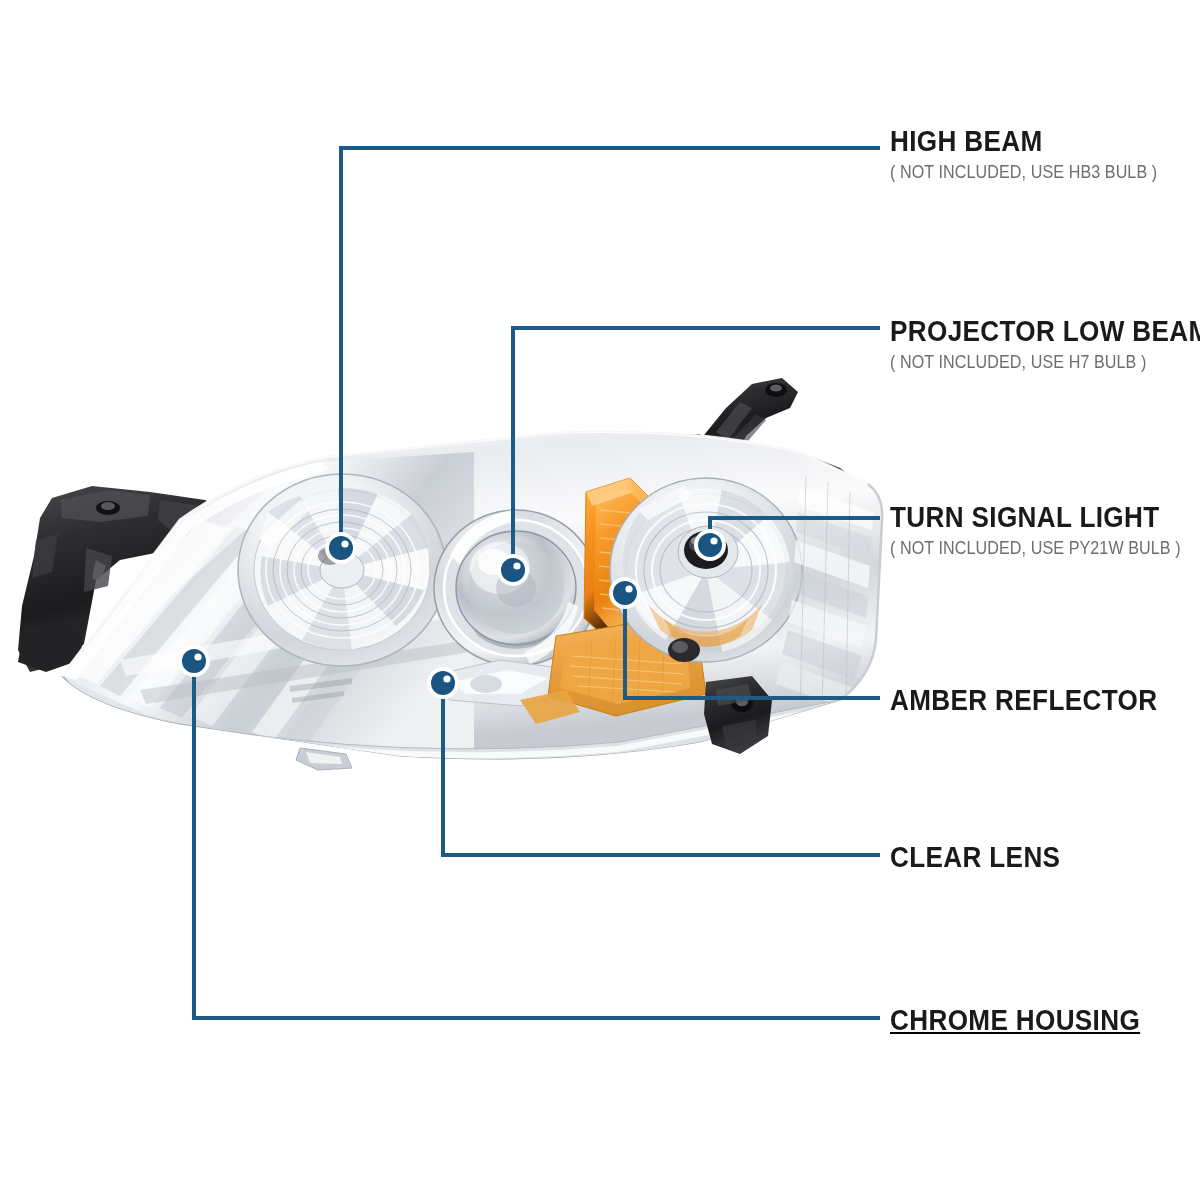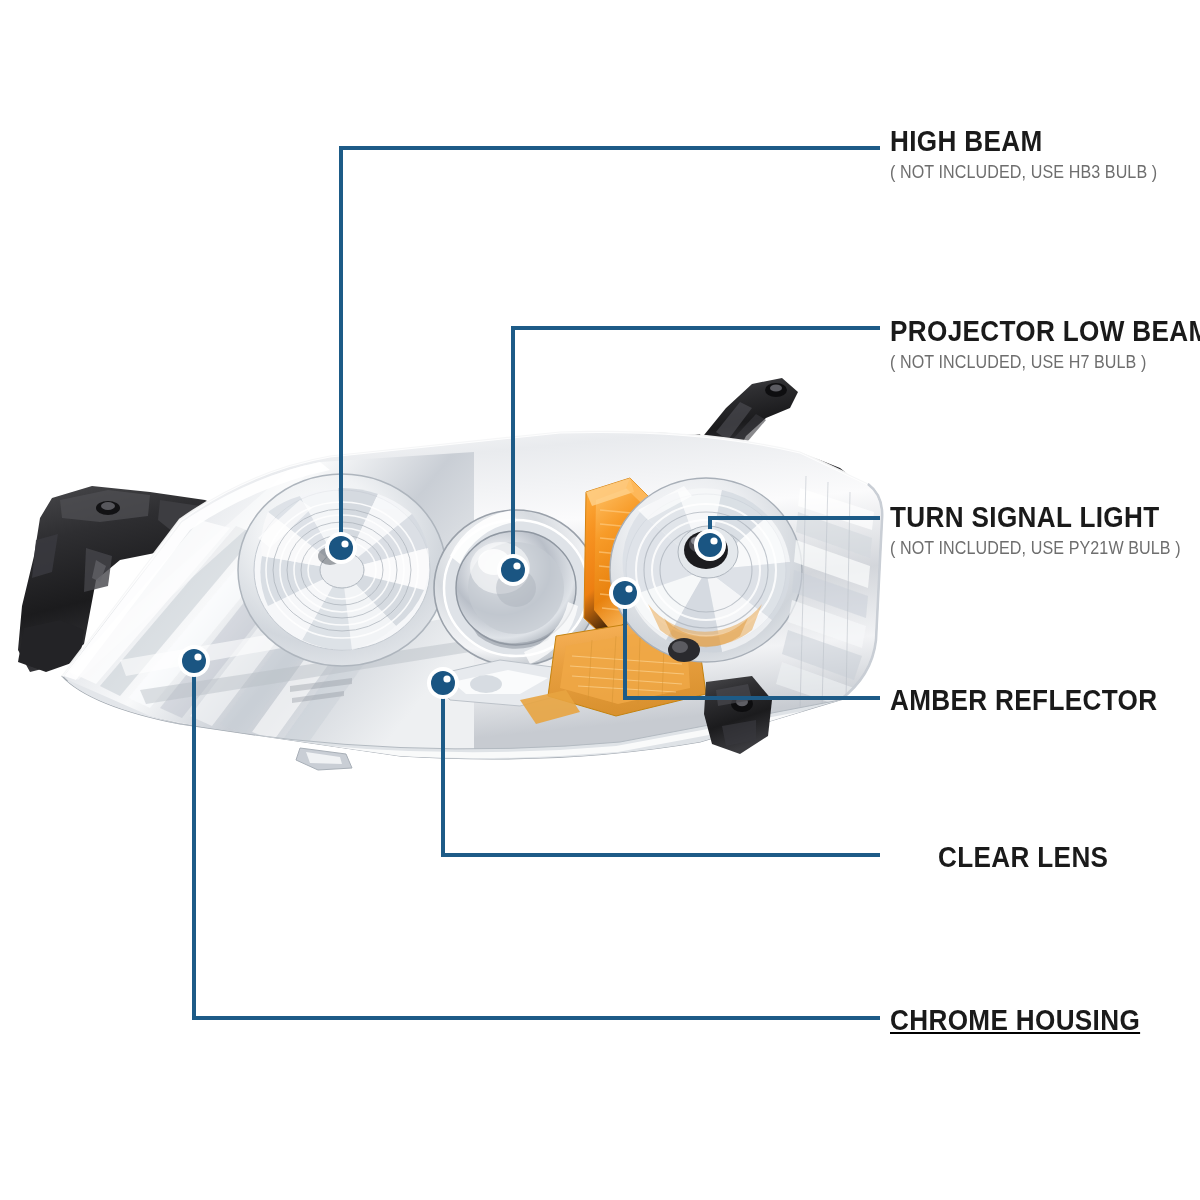--- a/index.html
+++ b/index.html
@@ -427,21 +427,21 @@
 
   <div class="label-block" style="left:890px;top:503px;">
     <div class="label-title">TURN SIGNAL LIGHT</div>
     <div class="label-sub">( NOT INCLUDED, USE  PY21W  BULB )</div>
   </div>
 
   <div class="label-block" style="left:890px;top:686px;text-align:center;">
     <div class="label-title">AMBER REFLECTOR</div>
   </div>
 
-  <div class="label-block" style="left:938px;top:843px;">
+  <div class="label-block" style="left:890px;top:843px;">
     <div class="label-title">CLEAR LENS</div>
   </div>
 
   <div class="label-block" style="left:890px;top:1006px;text-decoration:underline;">
     <div class="label-title">CHROME HOUSING</div>
   </div>
 
 </div>
 
 </body></html>

